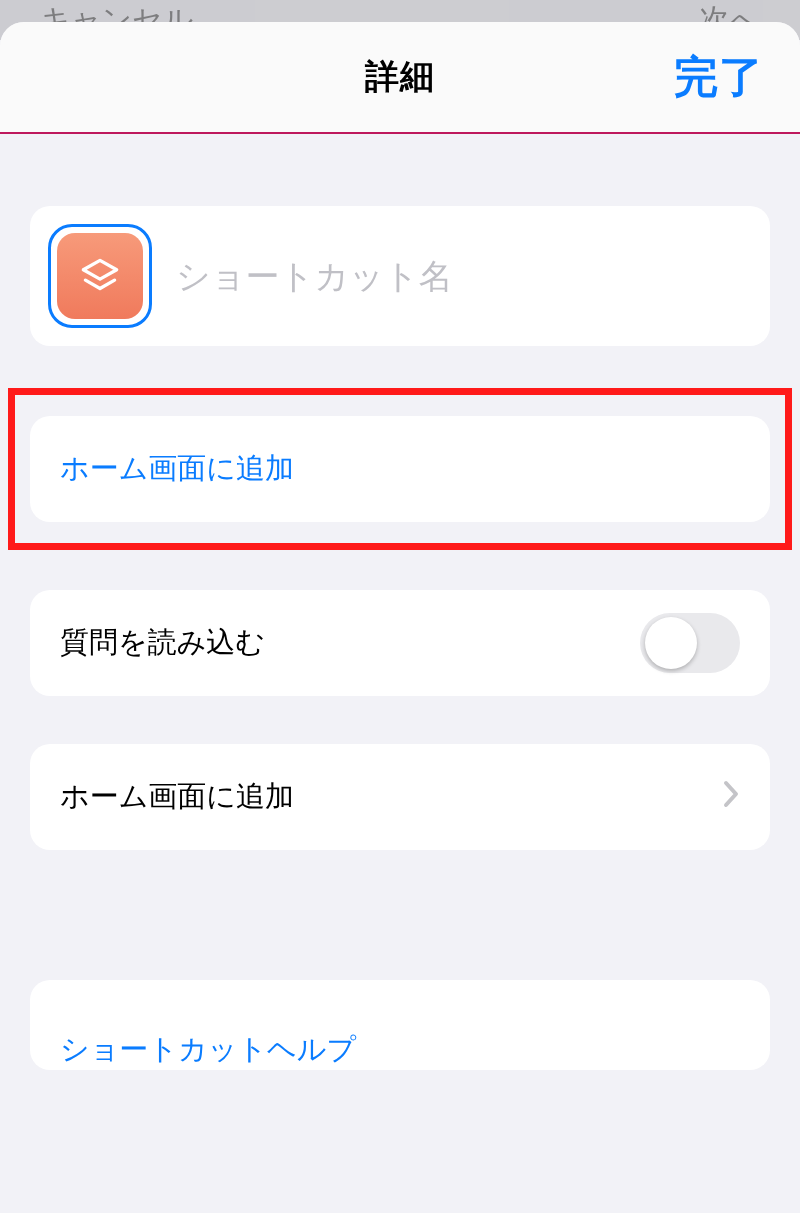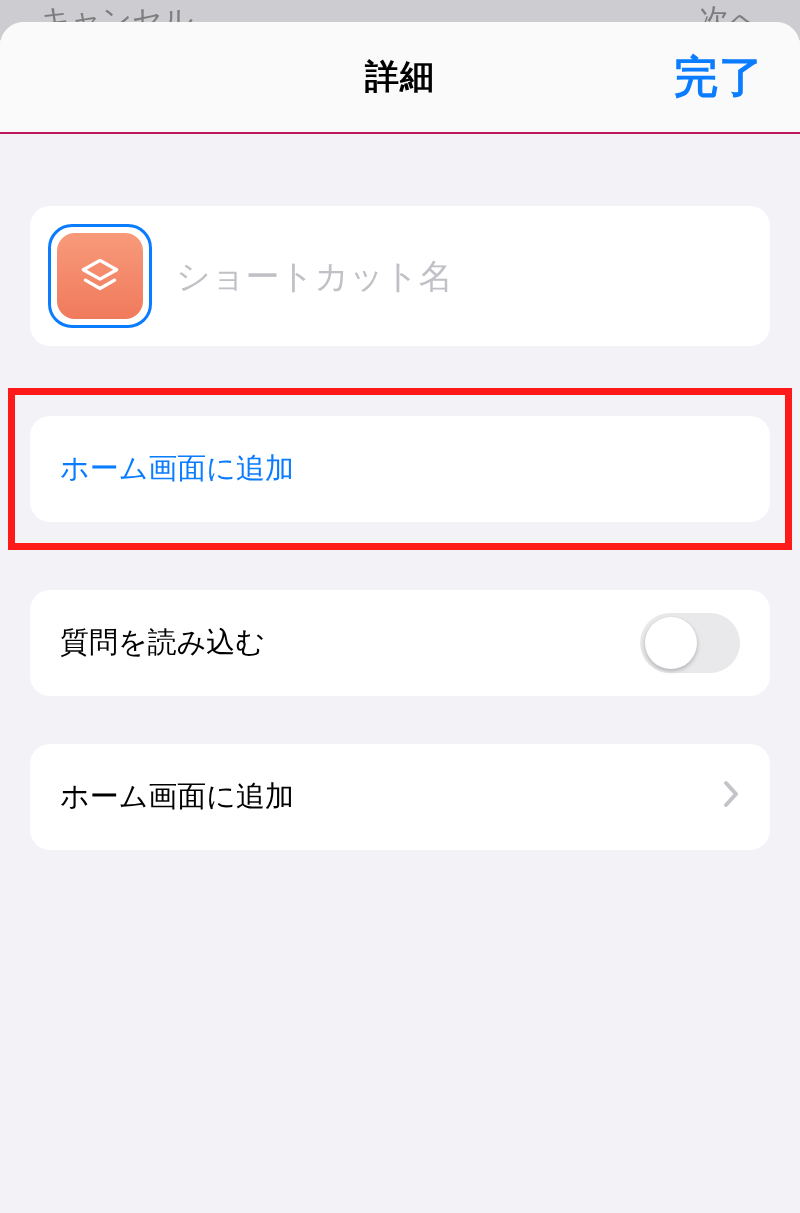--- a/index.html
+++ b/index.html
@@ -224,15 +224,20 @@
       <div class="row">
         <span>ホーム画面に追加</span>
         <span class="chev">
           <svg width="18" height="30" viewBox="0 0 18 30" fill="none" stroke="#c4c4c8" stroke-width="4" stroke-linecap="round" stroke-linejoin="round">
             <path d="M4 4 L14 15 L4 26"></path>
           </svg>
         </span>
       </div>
     </div>
 
+    <div class="group help-group">
+      <div class="row">
+        <span class="label-blue">ショートカットヘルプ</span>
+      </div>
+    </div>
 
   </div>
 </div>
 
 </body></html>

